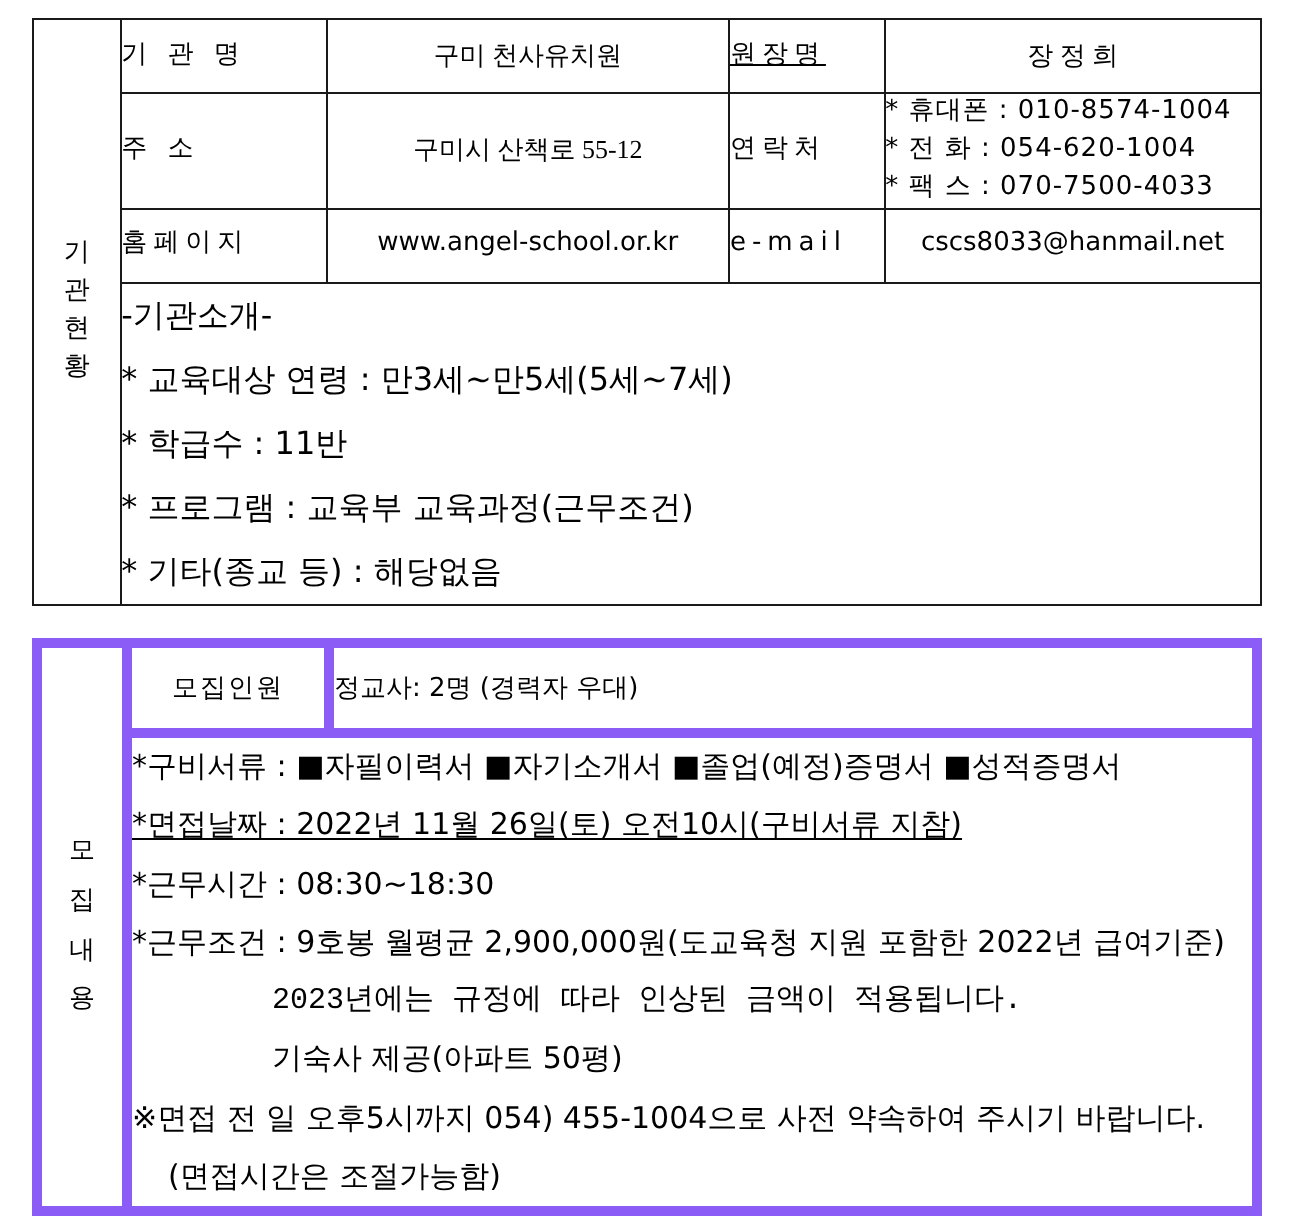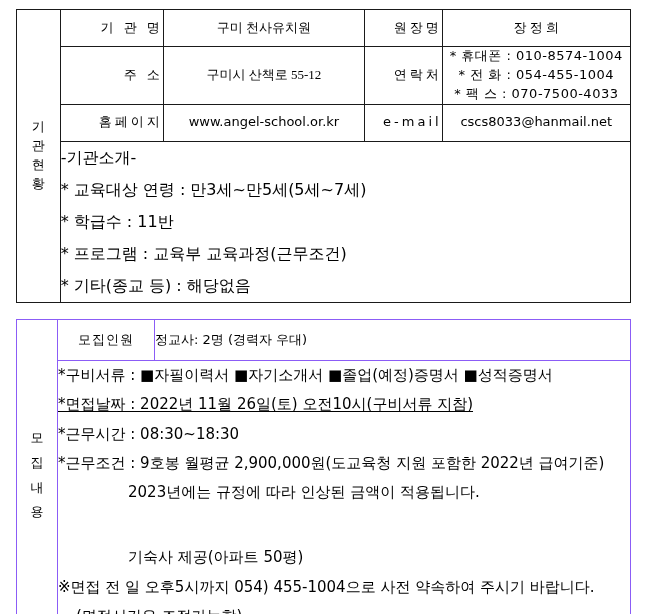--- a/index.html
+++ b/index.html
@@ -42,36 +42,36 @@
     text-align: center;
     font-size: 13px;
     letter-spacing: 0;
     line-height: 1.9;
     padding: 0 2px;
   }
   .vlabel span {
     display: block;
   }
   .hdr-cell {
-    text-align: right;
+    text-align: left;
     height: 36px;
     letter-spacing: 3px;
   }
   .val-cell {
     text-align: center;
     height: 36px;
     font-family: Liberation Serif, serif;
   }
   .c-kind { width: 96px; }
   .c-name { width: 188px; }
-  .c-dirlabel { width: 72px; }
+  .c-dirlabel { width: 72px; text-decoration: underline; }
   .c-dirval { width: 176px; }
 
   .contact-cell {
-    text-align: center;
+    text-align: left;
     padding: 5px 8px 5px 10px;
     font-size: 11.5px;
     line-height: 1.55;
     height: 56px;
   }
   .contact-cell div {
     white-space: nowrap;
   }
   .contact-cell .lbl {
     letter-spacing: 0.5px;
@@ -100,21 +100,21 @@
   
   .table2 {
     position: absolute;
     left: 16px;
     top: 319px;
     width: 615px;
     border-collapse: collapse;
     table-layout: fixed;
   }
   .table2 td {
-    border: 1px solid #8b5cf6;
+    border: 5px solid #8b5cf6;
     padding: 0;
     vertical-align: middle;
     font-size: 13px;
   }
   .c-rlabel { width: 96px; }
   .recruit-count-label {
     text-align: center;
     height: 40px;
     letter-spacing: 1px;
   }
@@ -127,22 +127,22 @@
     text-align: left;
     padding: 14px 0 16px 16px;
     vertical-align: top;
     height: 206px;
   }
   .detail-cell .line {
     font-size: 15px;
     line-height: 1.95;
     white-space: nowrap;
   }
-  .detail-cell .indent1 { padding-left: 70px; }
-  .detail-cell .indent2 { padding-left: 70px; margin-top: 36px; }
+  .detail-cell .indent1 { padding-left: 70px; font-family: Liberation Mono, monospace; }
+  .detail-cell .indent2 { padding-left: 70px; }
   .detail-cell .indent3 { padding-left: 18px; }
   .underline { text-decoration: underline; text-underline-offset: 2px; }
 </style>
 </head>
 <body>
 
 <div class="page">
 
   <table class="table1">
     <tbody>
@@ -157,21 +157,21 @@
       <td class="val-cell c-name">구미 천사유치원</td>
       <td class="hdr-cell c-dirlabel">원장명</td>
       <td class="val-cell c-dirval">장 정 희</td>
     </tr>
     <tr>
       <td class="hdr-cell">주   소</td>
       <td class="val-cell">구미시 산책로 55-12</td>
       <td class="hdr-cell">연락처</td>
       <td class="contact-cell" rowspan="1">
         <div class="lbl">* 휴대폰 : 010-8574-1004</div>
-        <div class="lbl">* 전  화 : 054-455-1004</div>
+        <div class="lbl">* 전  화 : 054-620-1004</div>
         <div class="lbl">* 팩  스 : 070-7500-4033</div>
       </td>
     </tr>
     <tr>
       <td class="hdr-cell">홈페이지</td>
       <td class="url-cell">www.angel-school.or.kr</td>
       <td class="hdr-cell">e-mail</td>
       <td class="email-cell">cscs8033@hanmail.net</td>
     </tr>
     <tr>

